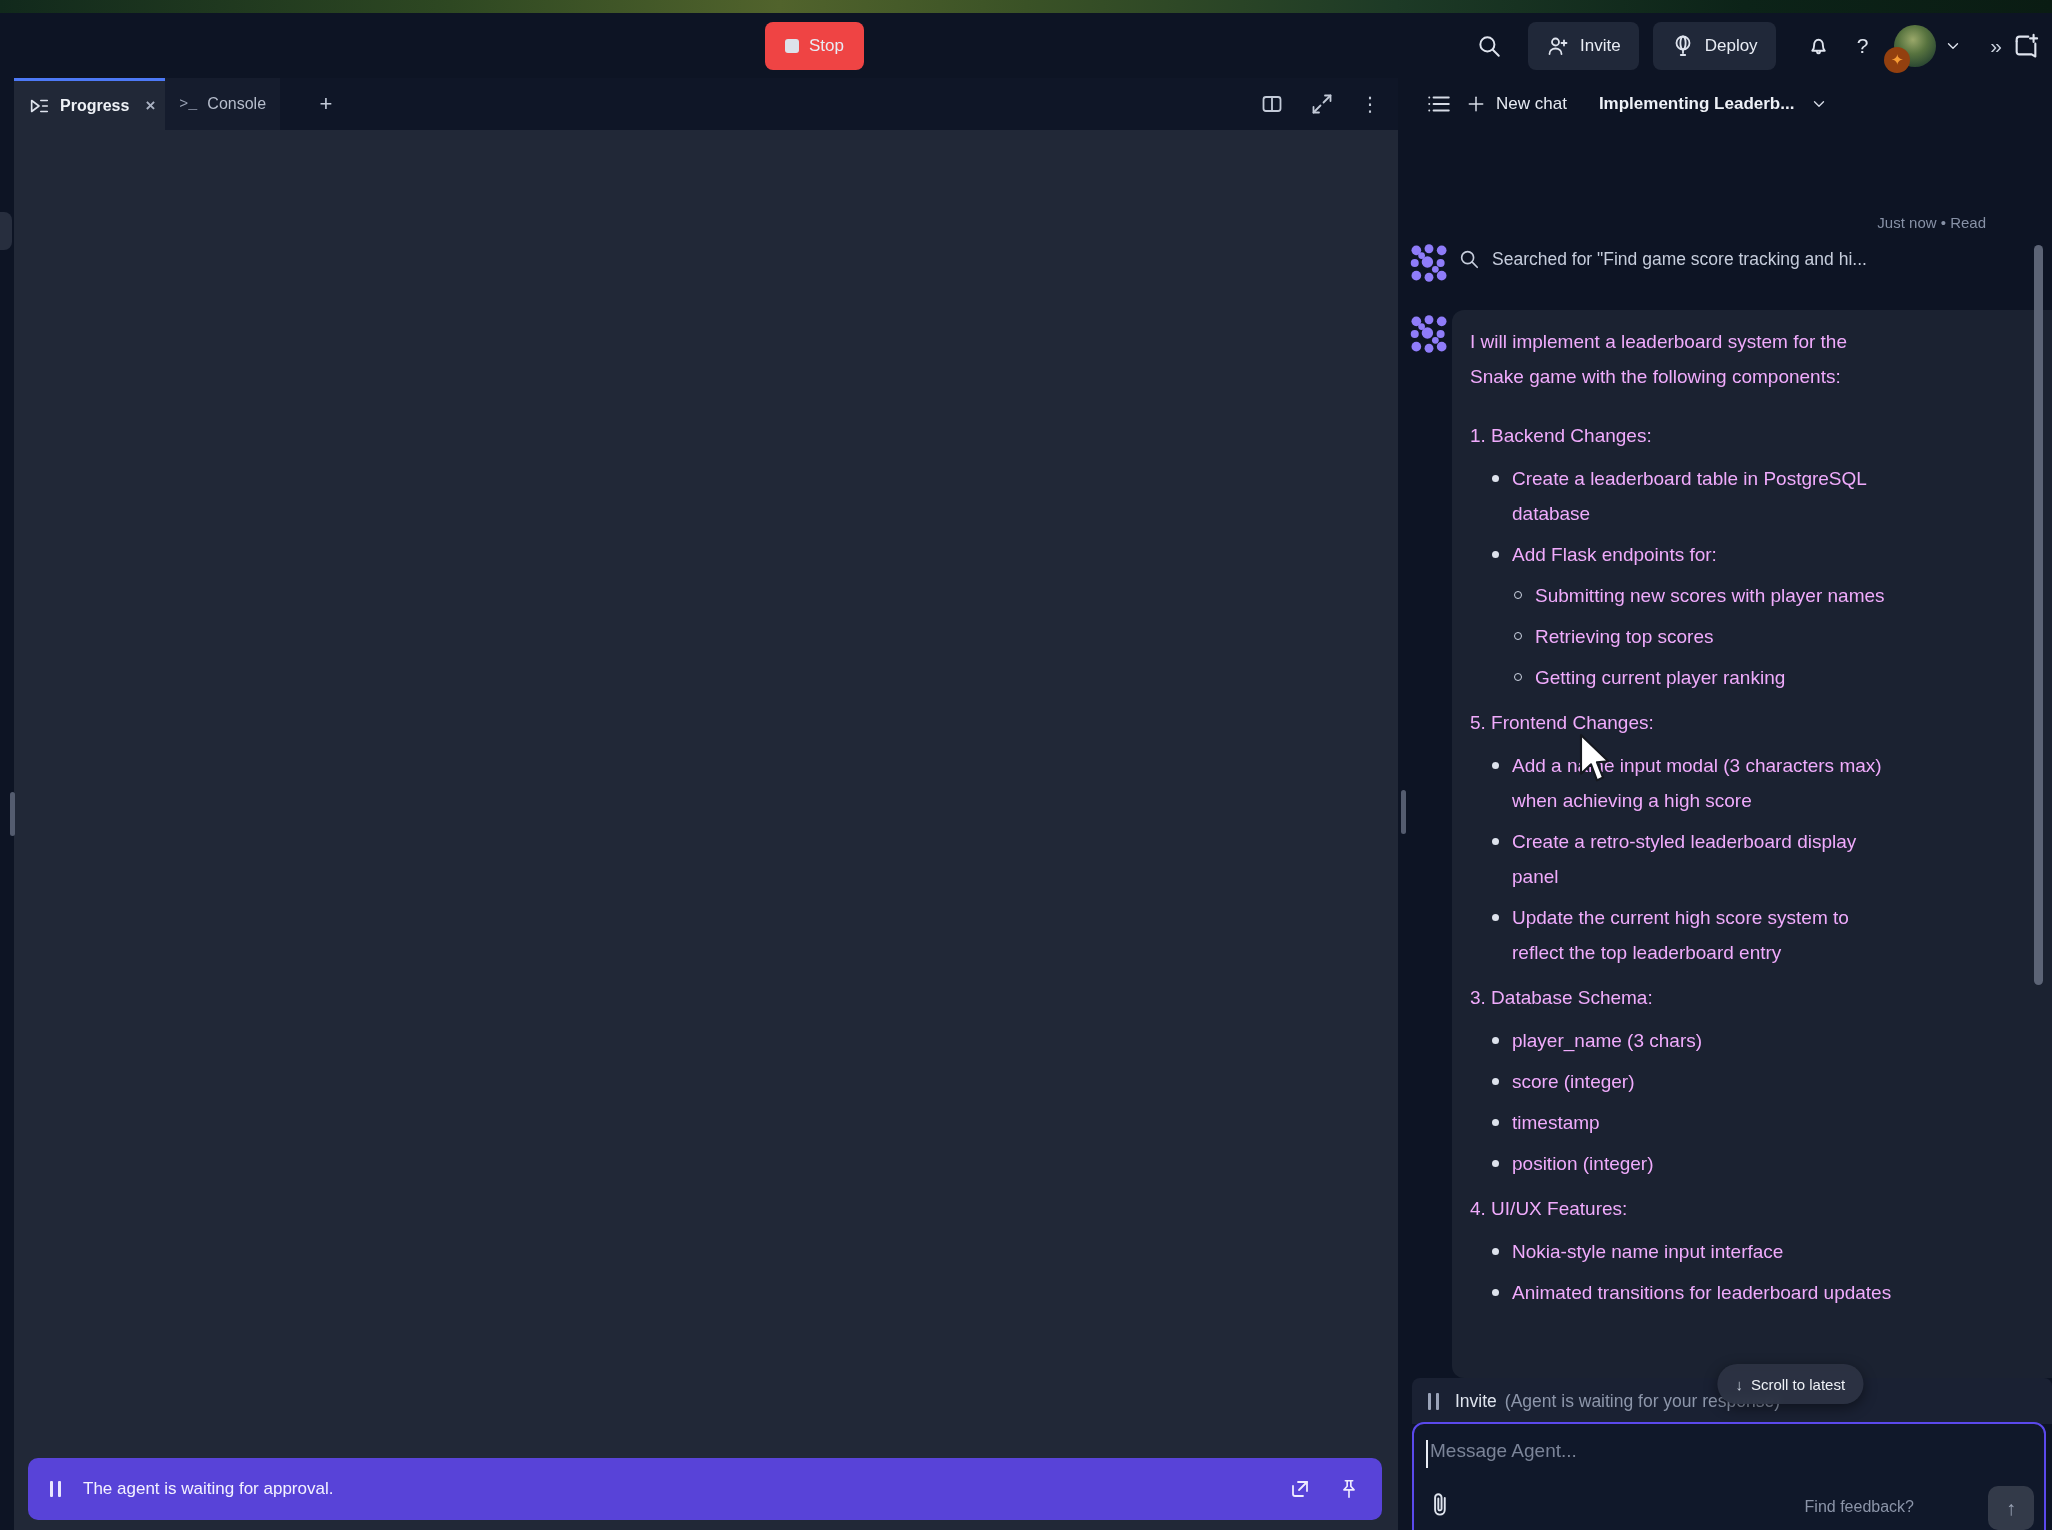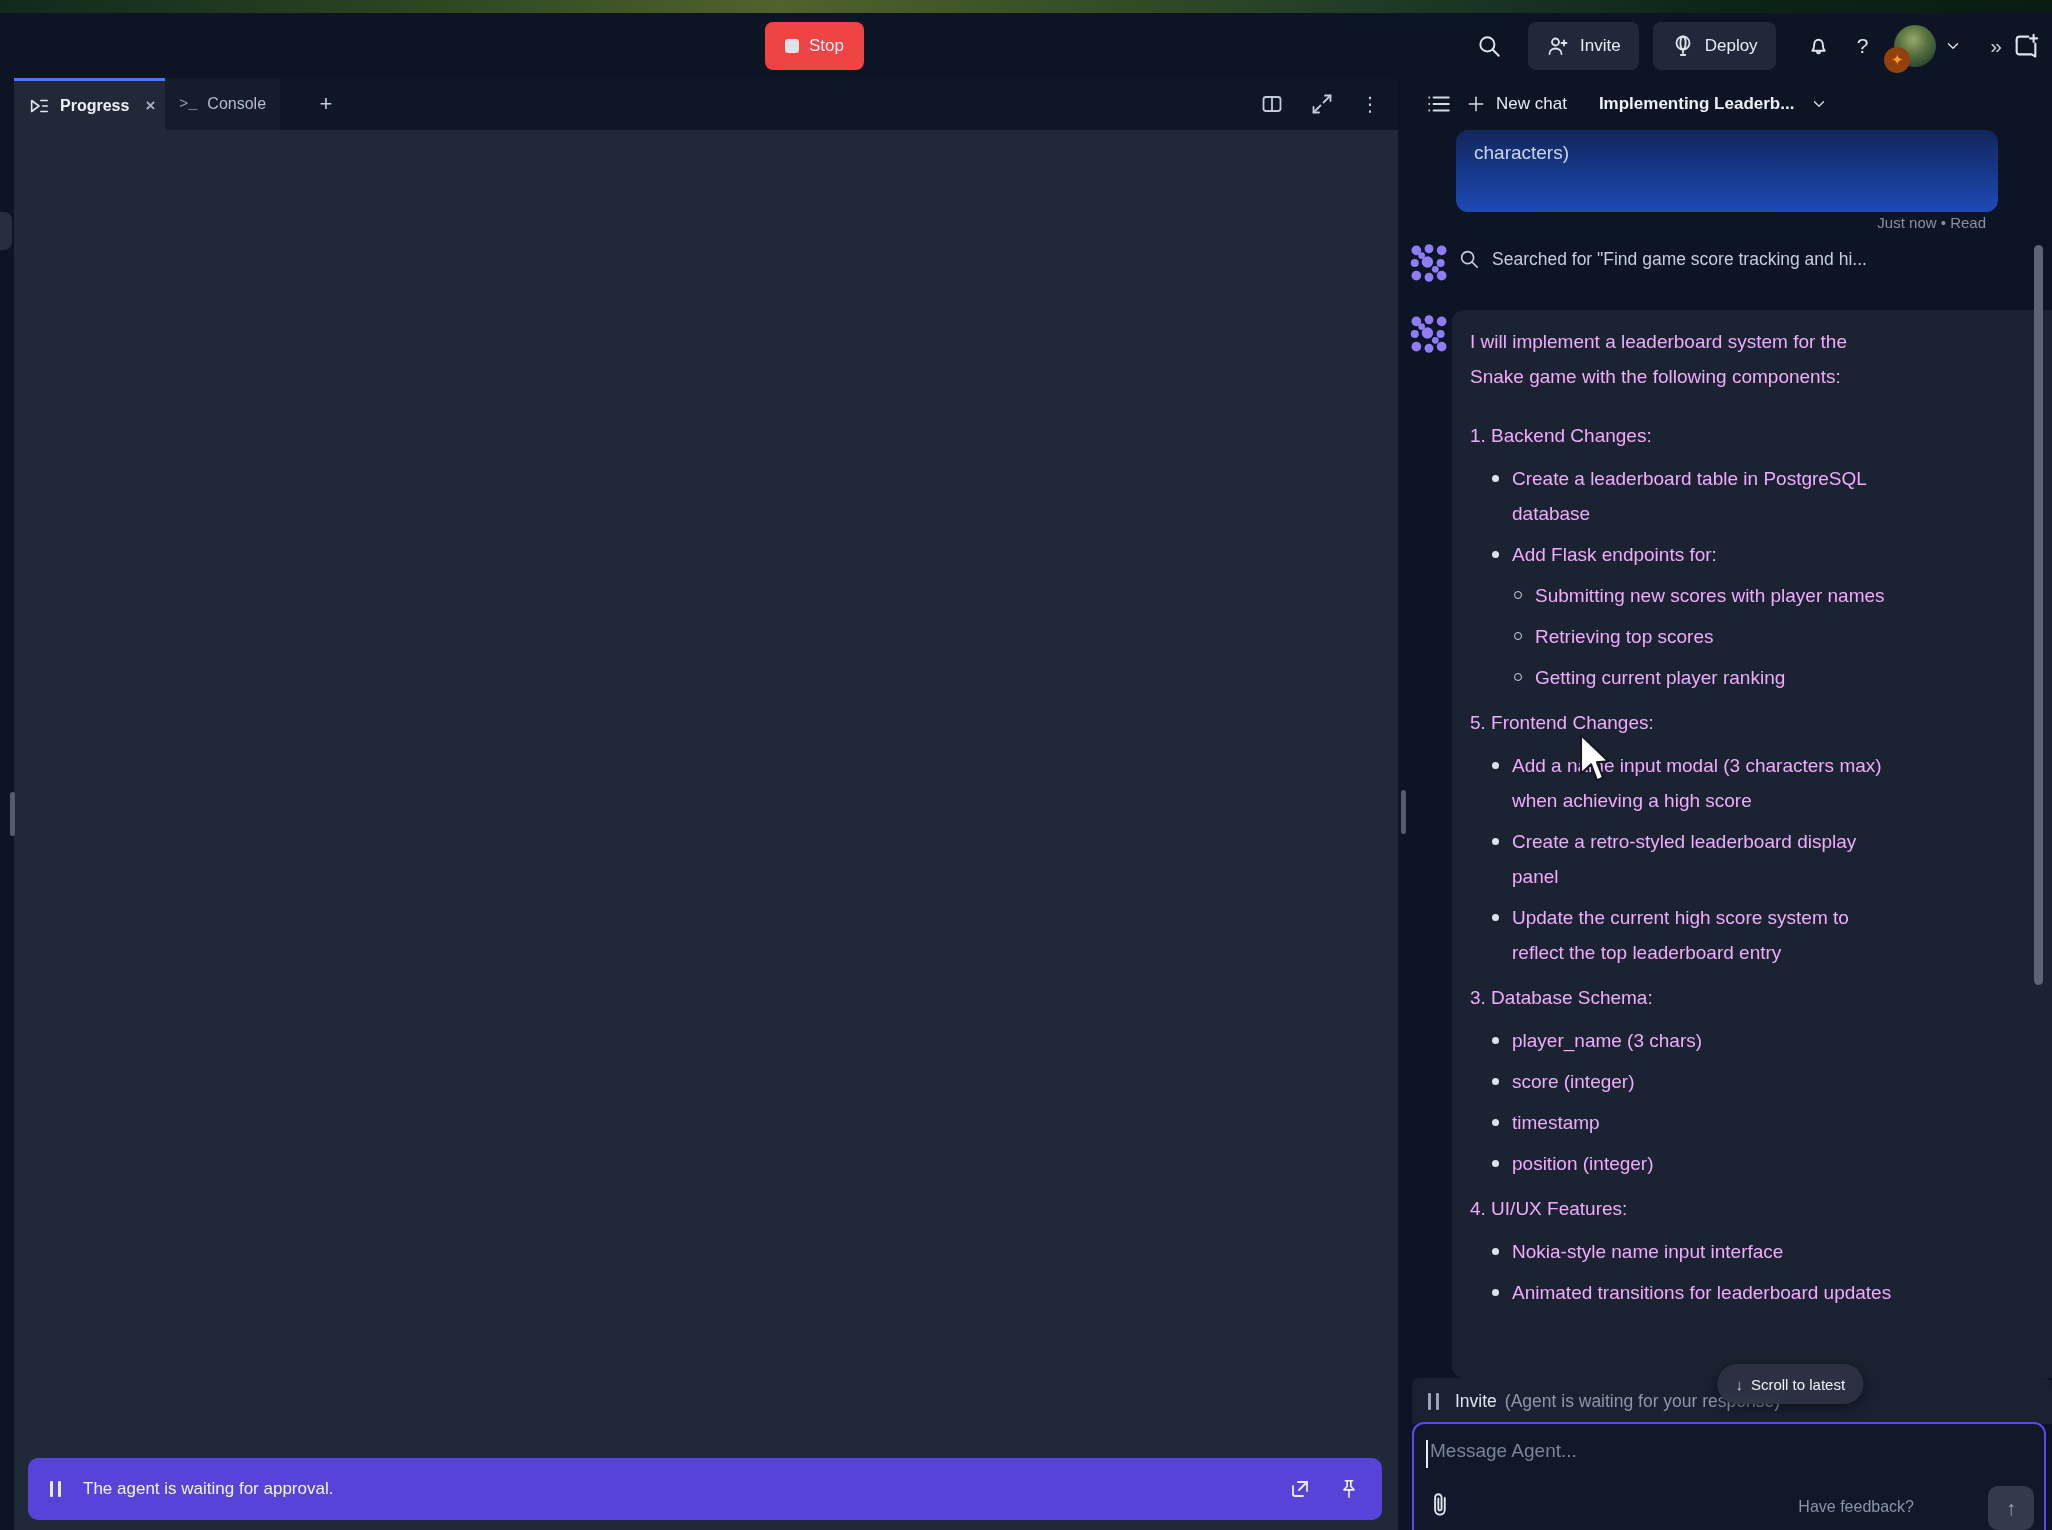--- a/index.html
+++ b/index.html
@@ -256,23 +256,20 @@
           <line x1="4" y1="12" x2="20" y2="12"></line>
       </svg>
       <span id="new-chat-label">New chat</span>
     </div>
     <span id="session-title">Implementing Leaderb...</span>
     <svg id="session-chevron" class="ic" width="18" height="18" viewBox="0 0 24 24">
       <path d="M6 9l6 6 6-6"></path>
     </svg>
   </div>
 
-  <div id="user-bubble">
-    <span>characters)</span>
-  </div>
   <div id="msg-meta">Just now • Read</div>
 
   <svg id="search-row-logo" class="agent-logo" viewBox="0 0 36 36">
     <g fill="#8f7cf9">
       <circle cx="6" cy="6" r="4.6"></circle>
         <circle cx="18" cy="4.5" r="4.2"></circle>
         <circle cx="30" cy="6" r="4.6"></circle>
       <circle cx="4.5" cy="18" r="3.8"></circle>
         <circle cx="16.5" cy="17" r="5.4"></circle>
         <circle cx="29" cy="18" r="3.8"></circle>
@@ -421,21 +418,21 @@
     <span class="glyph">↓</span>
     <span>Scroll to latest</span>
   </div>
 
   <div id="input-box">
     <div id="input-caret"></div>
     <span id="input-placeholder">Message Agent...</span>
     <svg id="paperclip" class="ic" width="26" height="30" viewBox="0 0 24 28">
       <path d="M15.5 7.5v11a4.5 4.5 0 0 1-9 0V7a3 3 0 0 1 6 0v10.5a1.5 1.5 0 0 1-3 0V8"></path>
     </svg>
-    <span id="feedback-link">Have feedback?</span>
+    <span id="feedback-link">Find feedback?</span>
     <div id="send-btn">
       <span>↑</span>
     </div>
   </div>
 </div>
 
 <svg id="mouse-cursor" class="abs" viewBox="0 0 24 38">
   <path d="M3 1 L3 30 L10.5 23 L15 35 L19.5 32.8 L15 21.5 L23.5 20.7 Z" fill="#ffffff" stroke="#15181f" stroke-width="1.6" stroke-linejoin="round"></path>
 </svg>
 

